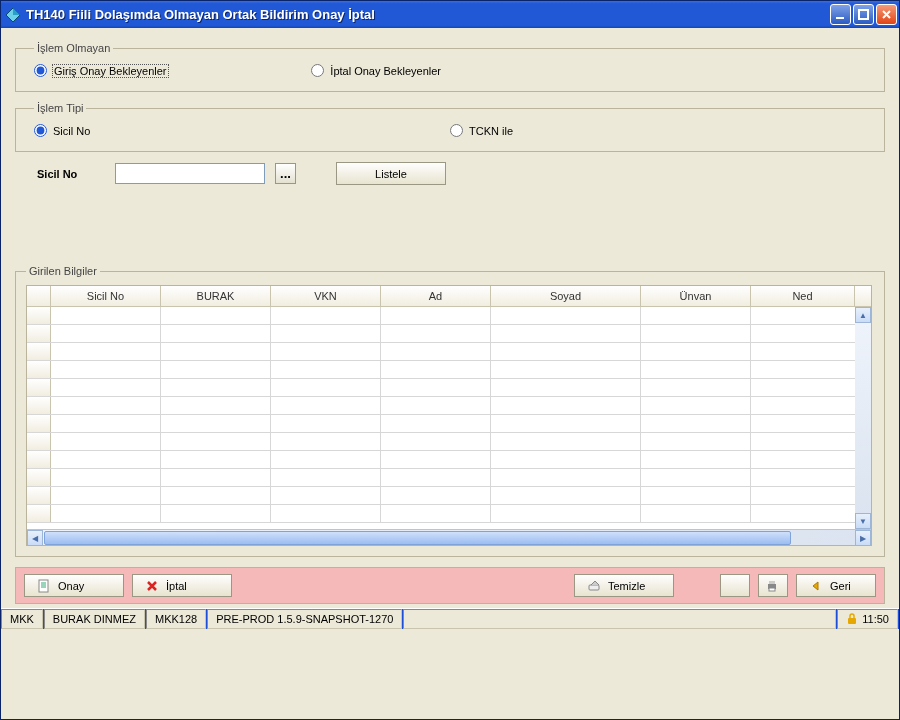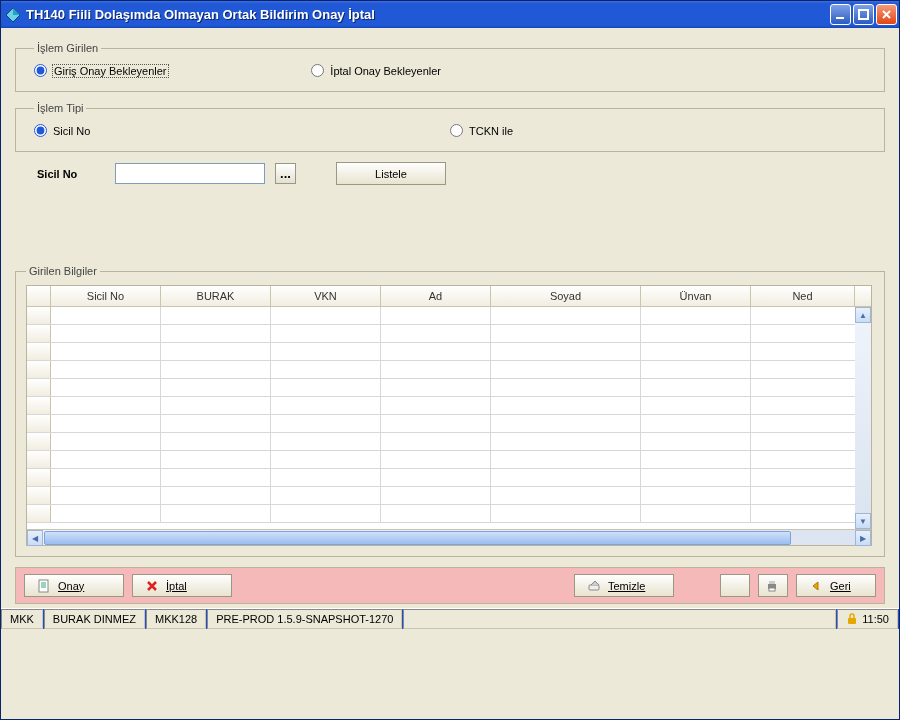--- a/index.html
+++ b/index.html
@@ -94,21 +94,21 @@
 
   
   .actionbar {
     margin: 10px 14px 4px 14px; padding: 6px 8px; background:#f6b9b9; border:1px solid #b9b49b;
     display:flex; align-items:center; gap:8px;
   }
   .actionbar .spacer { flex:1; }
   .abtn {
     height:23px; background: linear-gradient(to bottom,#fefefe,#e8e4cf);
     border:1px solid #9a9784; font: inherit; display:flex; align-items:center; gap:7px;
-    padding: 0 12px; min-width: 100px; text-decoration: underline;
+    padding: 0 12px; min-width: 100px;
   }
   .abtn.small { min-width: 30px; padding: 0 6px; }
   .abtn svg { width:14px; height:14px; }
 
   
   .statusbar {
     display:flex; align-items:stretch; height:21px; border-top:1px solid #fff;
     background:#1d4ed8;
   }
   .sseg {
@@ -142,21 +142,21 @@
   <div class="win-btn close">
     <svg viewBox="0 0 11 11">
         <path d="M2 2 L9 9 M9 2 L2 9" stroke="#fff" stroke-width="2"></path>
       </svg>
   </div>
 </div>
 
 <div class="content">
 
   <fieldset>
-    <legend>İşlem Girilen</legend>
+    <legend>İşlem Olmayan</legend>
     <div class="row">
       <div class="opt">
         <input type="radio" checked="" style="">
         <label class="radio-lbl focus">Giriş Onay Bekleyenler</label>
       </div>
       <div class="opt">
         <input type="radio" style="">
         <label class="radio-lbl">İptal Onay Bekleyenler</label>
       </div>
       <div class="opt"></div>

